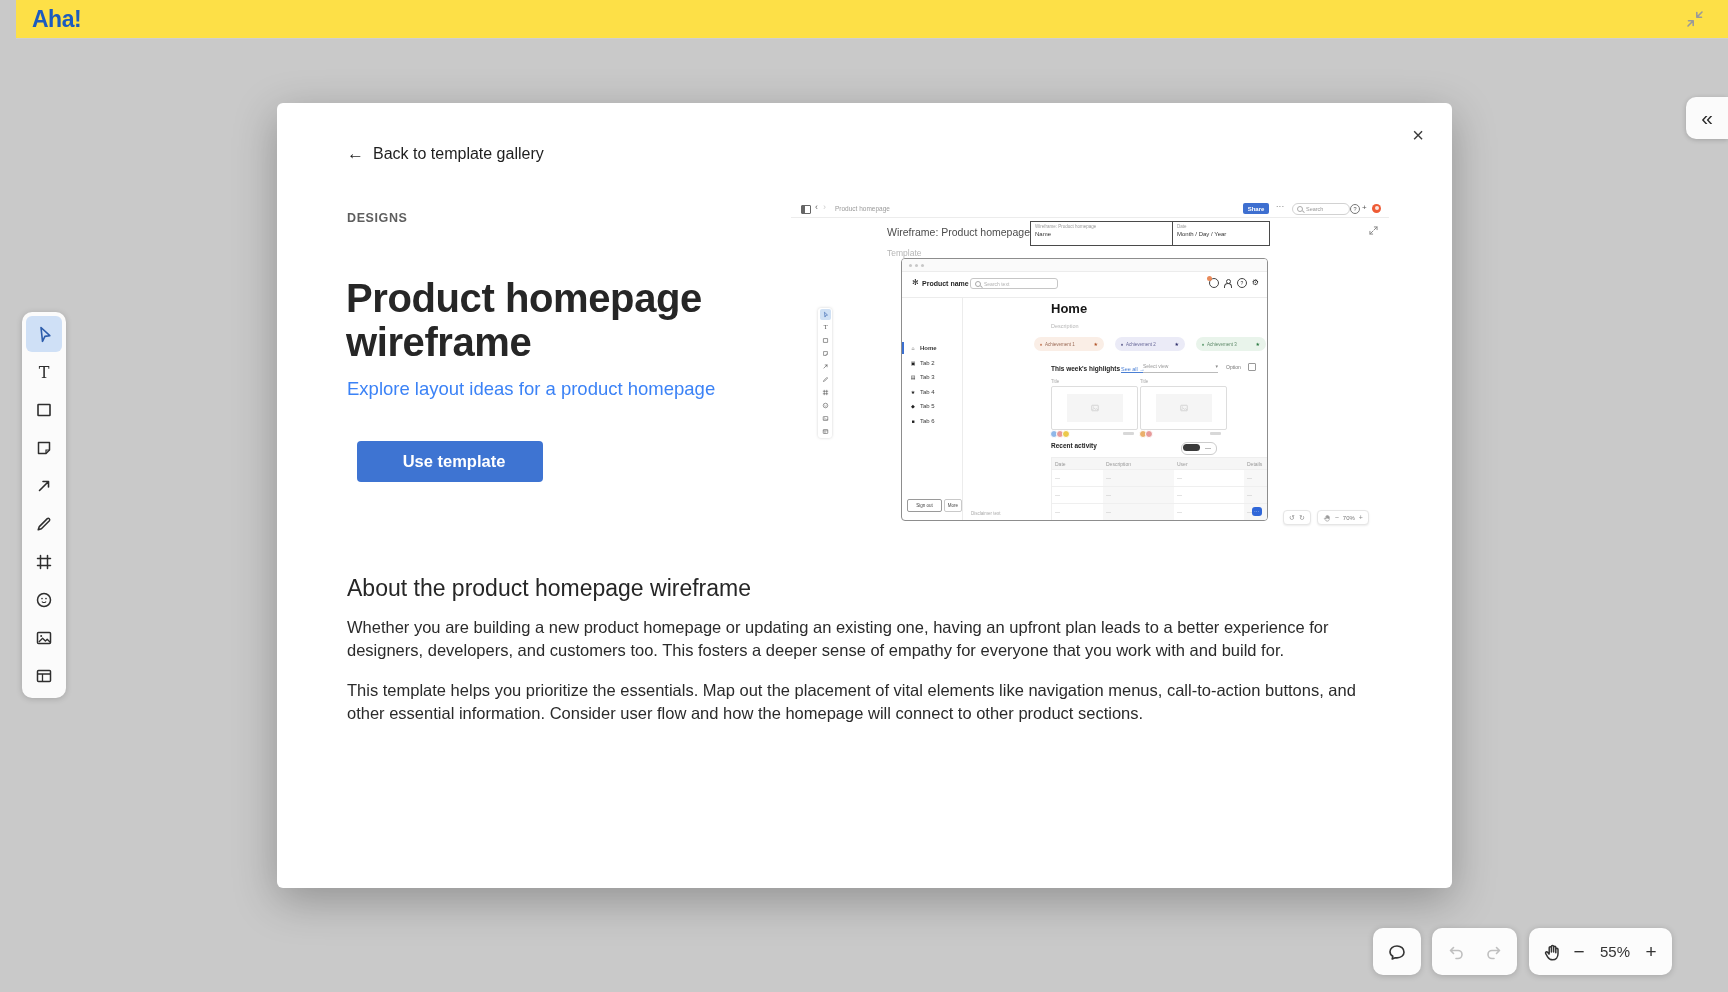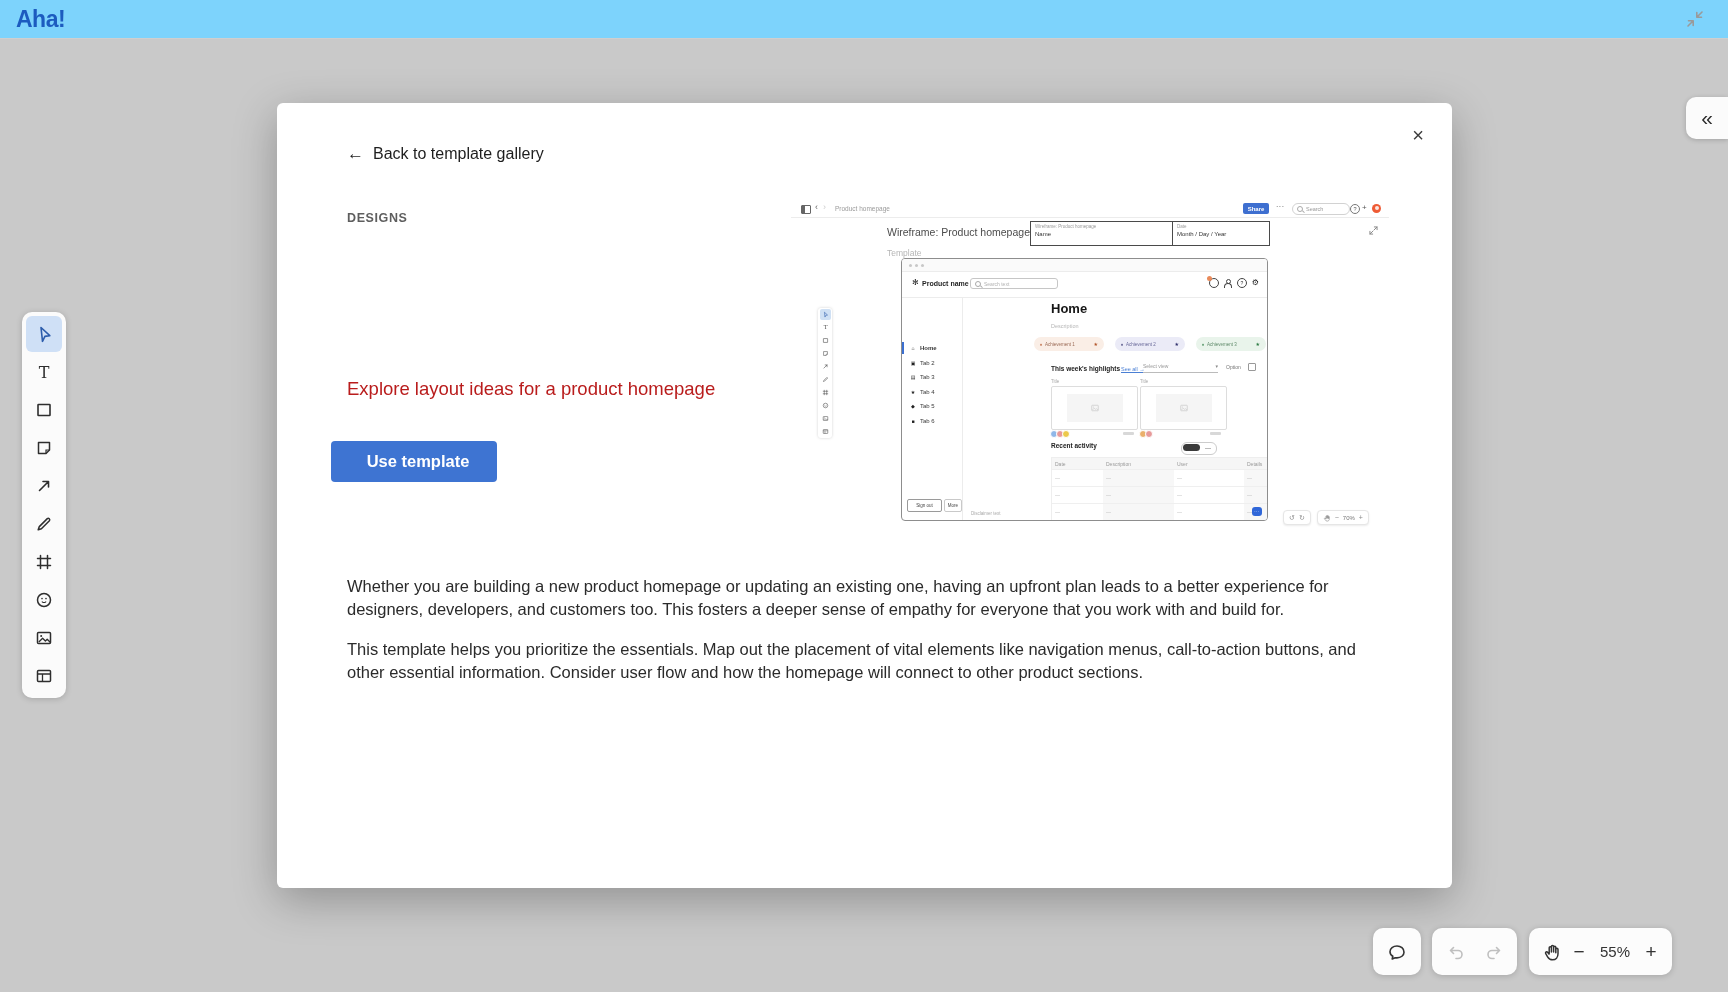--- a/index.html
+++ b/index.html
@@ -2,21 +2,21 @@
 <html><head>
 <meta charset="utf-8">
 <style>
   html,body{margin:0;padding:0;}
   body{width:1728px;height:992px;overflow:hidden;background:#c9c9c9;
        font-family:"Liberation Sans", sans-serif;position:relative;
        -webkit-font-smoothing:antialiased;}
   .stage{position:absolute;inset:0;}
 
   
-  .app-header{position:absolute;top:0;left:0;right:0;height:38px;background:#7dd3fc;
+  .app-header{position:absolute;top:0;left:16px;right:0;height:38px;background:#fde047;
               border-bottom:1px solid #cfcfcf;}
   .logo{position:absolute;left:16px;top:6px;font-size:23px;font-weight:800;
         color:#1c5bbf;letter-spacing:-0.5px;}
   .collapse-btn{position:absolute;right:22px;top:8px;width:22px;height:22px;color:#9a9a9a;
                 display:flex;align-items:center;justify-content:center;}
 
   
   .panel-toggle{position:absolute;right:0;top:97px;width:42px;height:42px;background:#fbfbfb;
                 border-radius:10px 0 0 10px;box-shadow:0 1px 5px rgba(0,0,0,.2);
                 display:flex;align-items:center;justify-content:center;
@@ -35,22 +35,22 @@
   .modal{position:absolute;left:277px;top:103px;width:1175px;height:785px;background:#fff;
          border-radius:6px;box-shadow:0 12px 44px rgba(0,0,0,.28);}
   .close{position:absolute;top:22px;right:28px;font-size:20px;line-height:1;color:#3c3c3c;}
   .back{position:absolute;left:70px;top:41px;font-size:16px;color:#1e1e1e;
         display:flex;gap:9px;align-items:center;}
   .back .arr{font-size:17px;}
   .eyebrow{position:absolute;left:70px;top:108px;font-size:12.5px;font-weight:700;
            color:#5e5e5e;letter-spacing:.6px;text-align:right;}
   .modal-title{position:absolute;left:69px;top:146px;width:440px;font-size:40px;
                font-weight:700;color:#262626;line-height:1.1;letter-spacing:-.4px;}
-  .subtitle{position:absolute;left:70px;top:275px;font-size:18.5px;color:#b91c1c;}
-  .cta{position:absolute;left:54px;top:338px;width:166px;height:41px;background:#3e74d2;
+  .subtitle{position:absolute;left:70px;top:275px;font-size:18.5px;color:#3b82f6;}
+  .cta{position:absolute;left:80px;top:338px;width:186px;height:41px;background:#3e74d2;
        color:#fff;border:none;border-radius:4px;font-size:16.5px;font-weight:600;
        font-family:"Liberation Sans",sans-serif;display:flex;align-items:center;justify-content:center;padding-left:14px;}
   .about{position:absolute;left:70px;top:472px;width:1042px;color:#2b2b2b;}
   .about h2{margin:0 0 14px;font-size:23px;font-weight:500;color:#262626;}
   .about p{margin:0 0 16px;font-size:16.5px;line-height:1.42;}
 
   
   .preview{position:absolute;left:514px;top:98px;width:598px;height:332px;font-family:"Liberation Sans",sans-serif;}
   .pv-chrome{position:absolute;left:0;top:0;width:598px;height:16px;border-bottom:1px solid #ececec;}
   .pv-panel{position:absolute;left:10px;top:4px;width:8px;height:7px;border:1px solid #666;border-radius:1px;}
@@ -323,20 +323,21 @@
 
   <div class="modal">
     <div class="close">
       <span>×</span>
     </div>
     <div class="back">
       <span class="arr">←</span>
       <span>Back to template gallery</span>
     </div>
     <div class="eyebrow">DESIGNS</div>
+    <h1 class="modal-title">Product homepage wireframe</h1>
     <div class="subtitle">Explore layout ideas for a product homepage</div>
     <button class="cta">Use template</button>
 
     <div class="preview">
       <div class="pv-chrome">
         <span class="pv-panel"></span>
         <span class="pv-chv" style="left:24px;color:#666">‹</span>
         <span class="pv-chv" style="left:32px;color:#ccc">›</span>
         <span class="pv-crumb">Product homepage</span>
         <span class="pv-share">Share</span>
@@ -590,20 +591,21 @@
               <use href="#i-hand"></use>
             </svg>
           <span>−</span>
           <span class="z">70%</span>
           <span>+</span>
         </span>
       </div>
     </div>
 
     <div class="about">
+      <h2>About the product homepage wireframe</h2>
       <p>Whether you are building a new product homepage or updating an existing one, having an upfront plan leads to a better experience for designers, developers, and customers too. This fosters a deeper sense of empathy for everyone that you work with and build for.</p>
       <p>This template helps you prioritize the essentials. Map out the placement of vital elements like navigation menus, call-to-action buttons, and other essential information. Consider user flow and how the homepage will connect to other product sections.</p>
     </div>
   </div>
 
   <div class="fgroup" id="g-comment">
     <svg class="ic20 dark">
         <use href="#i-comment"></use>
       </svg>
   </div>

